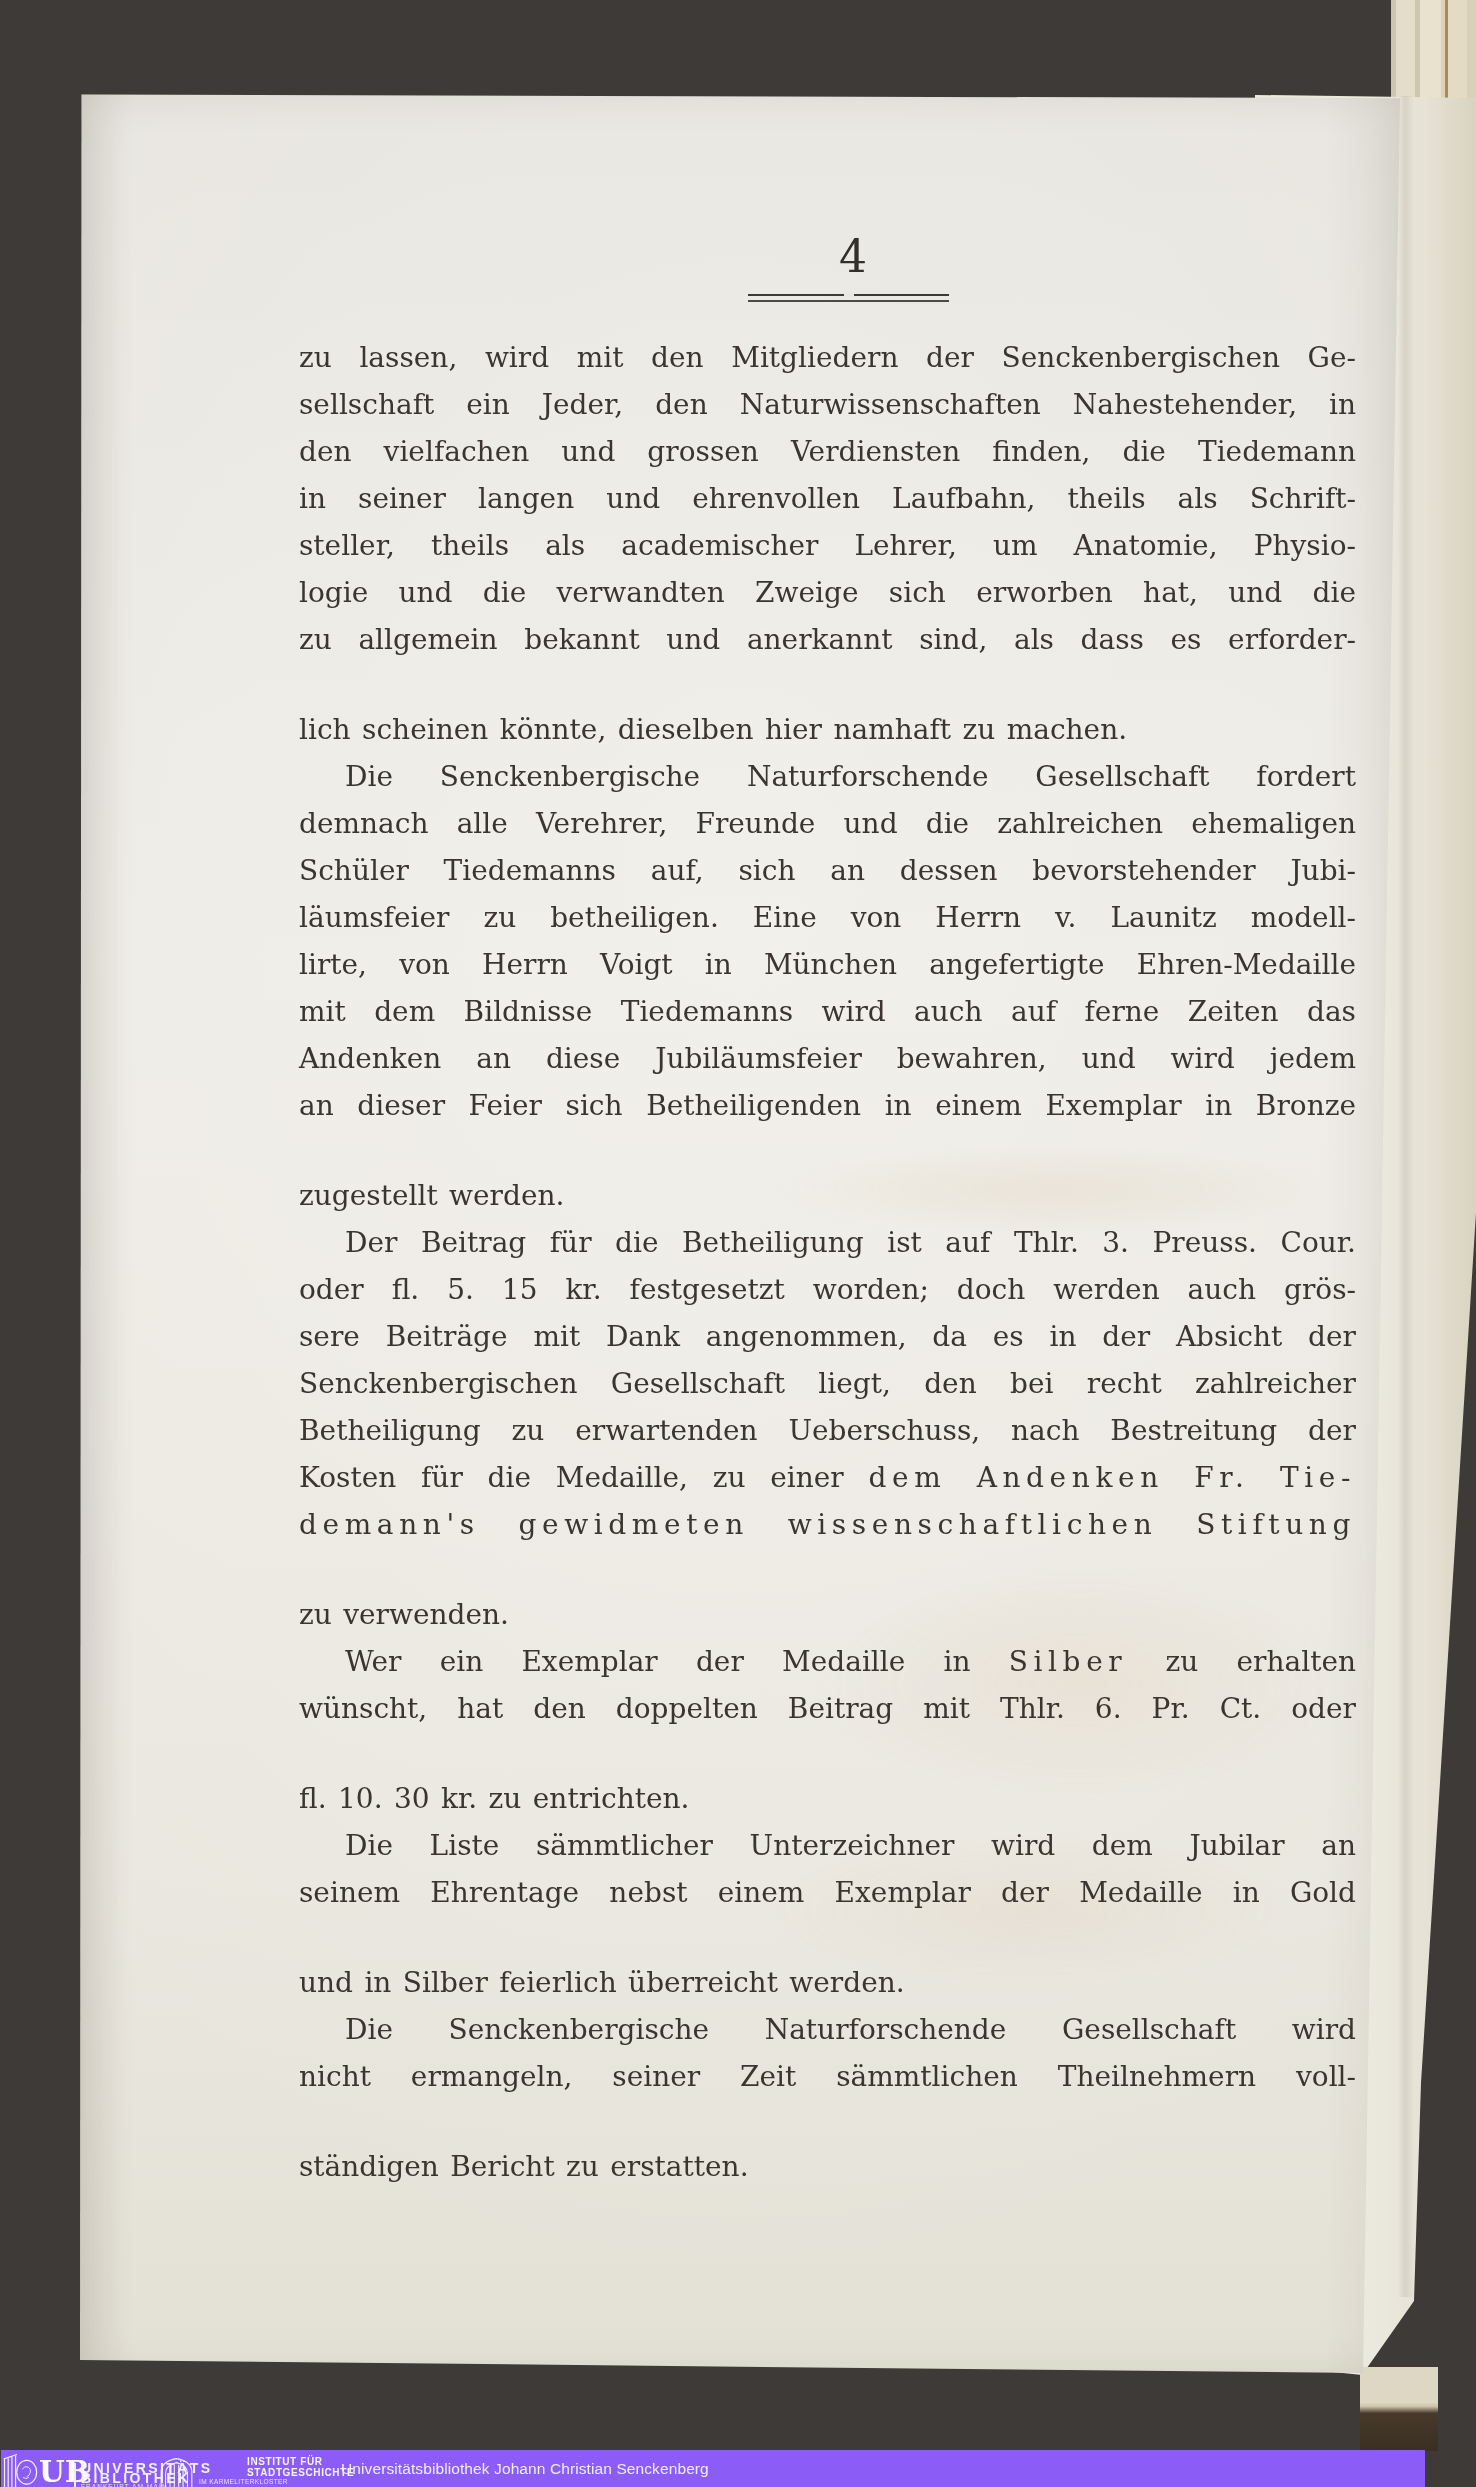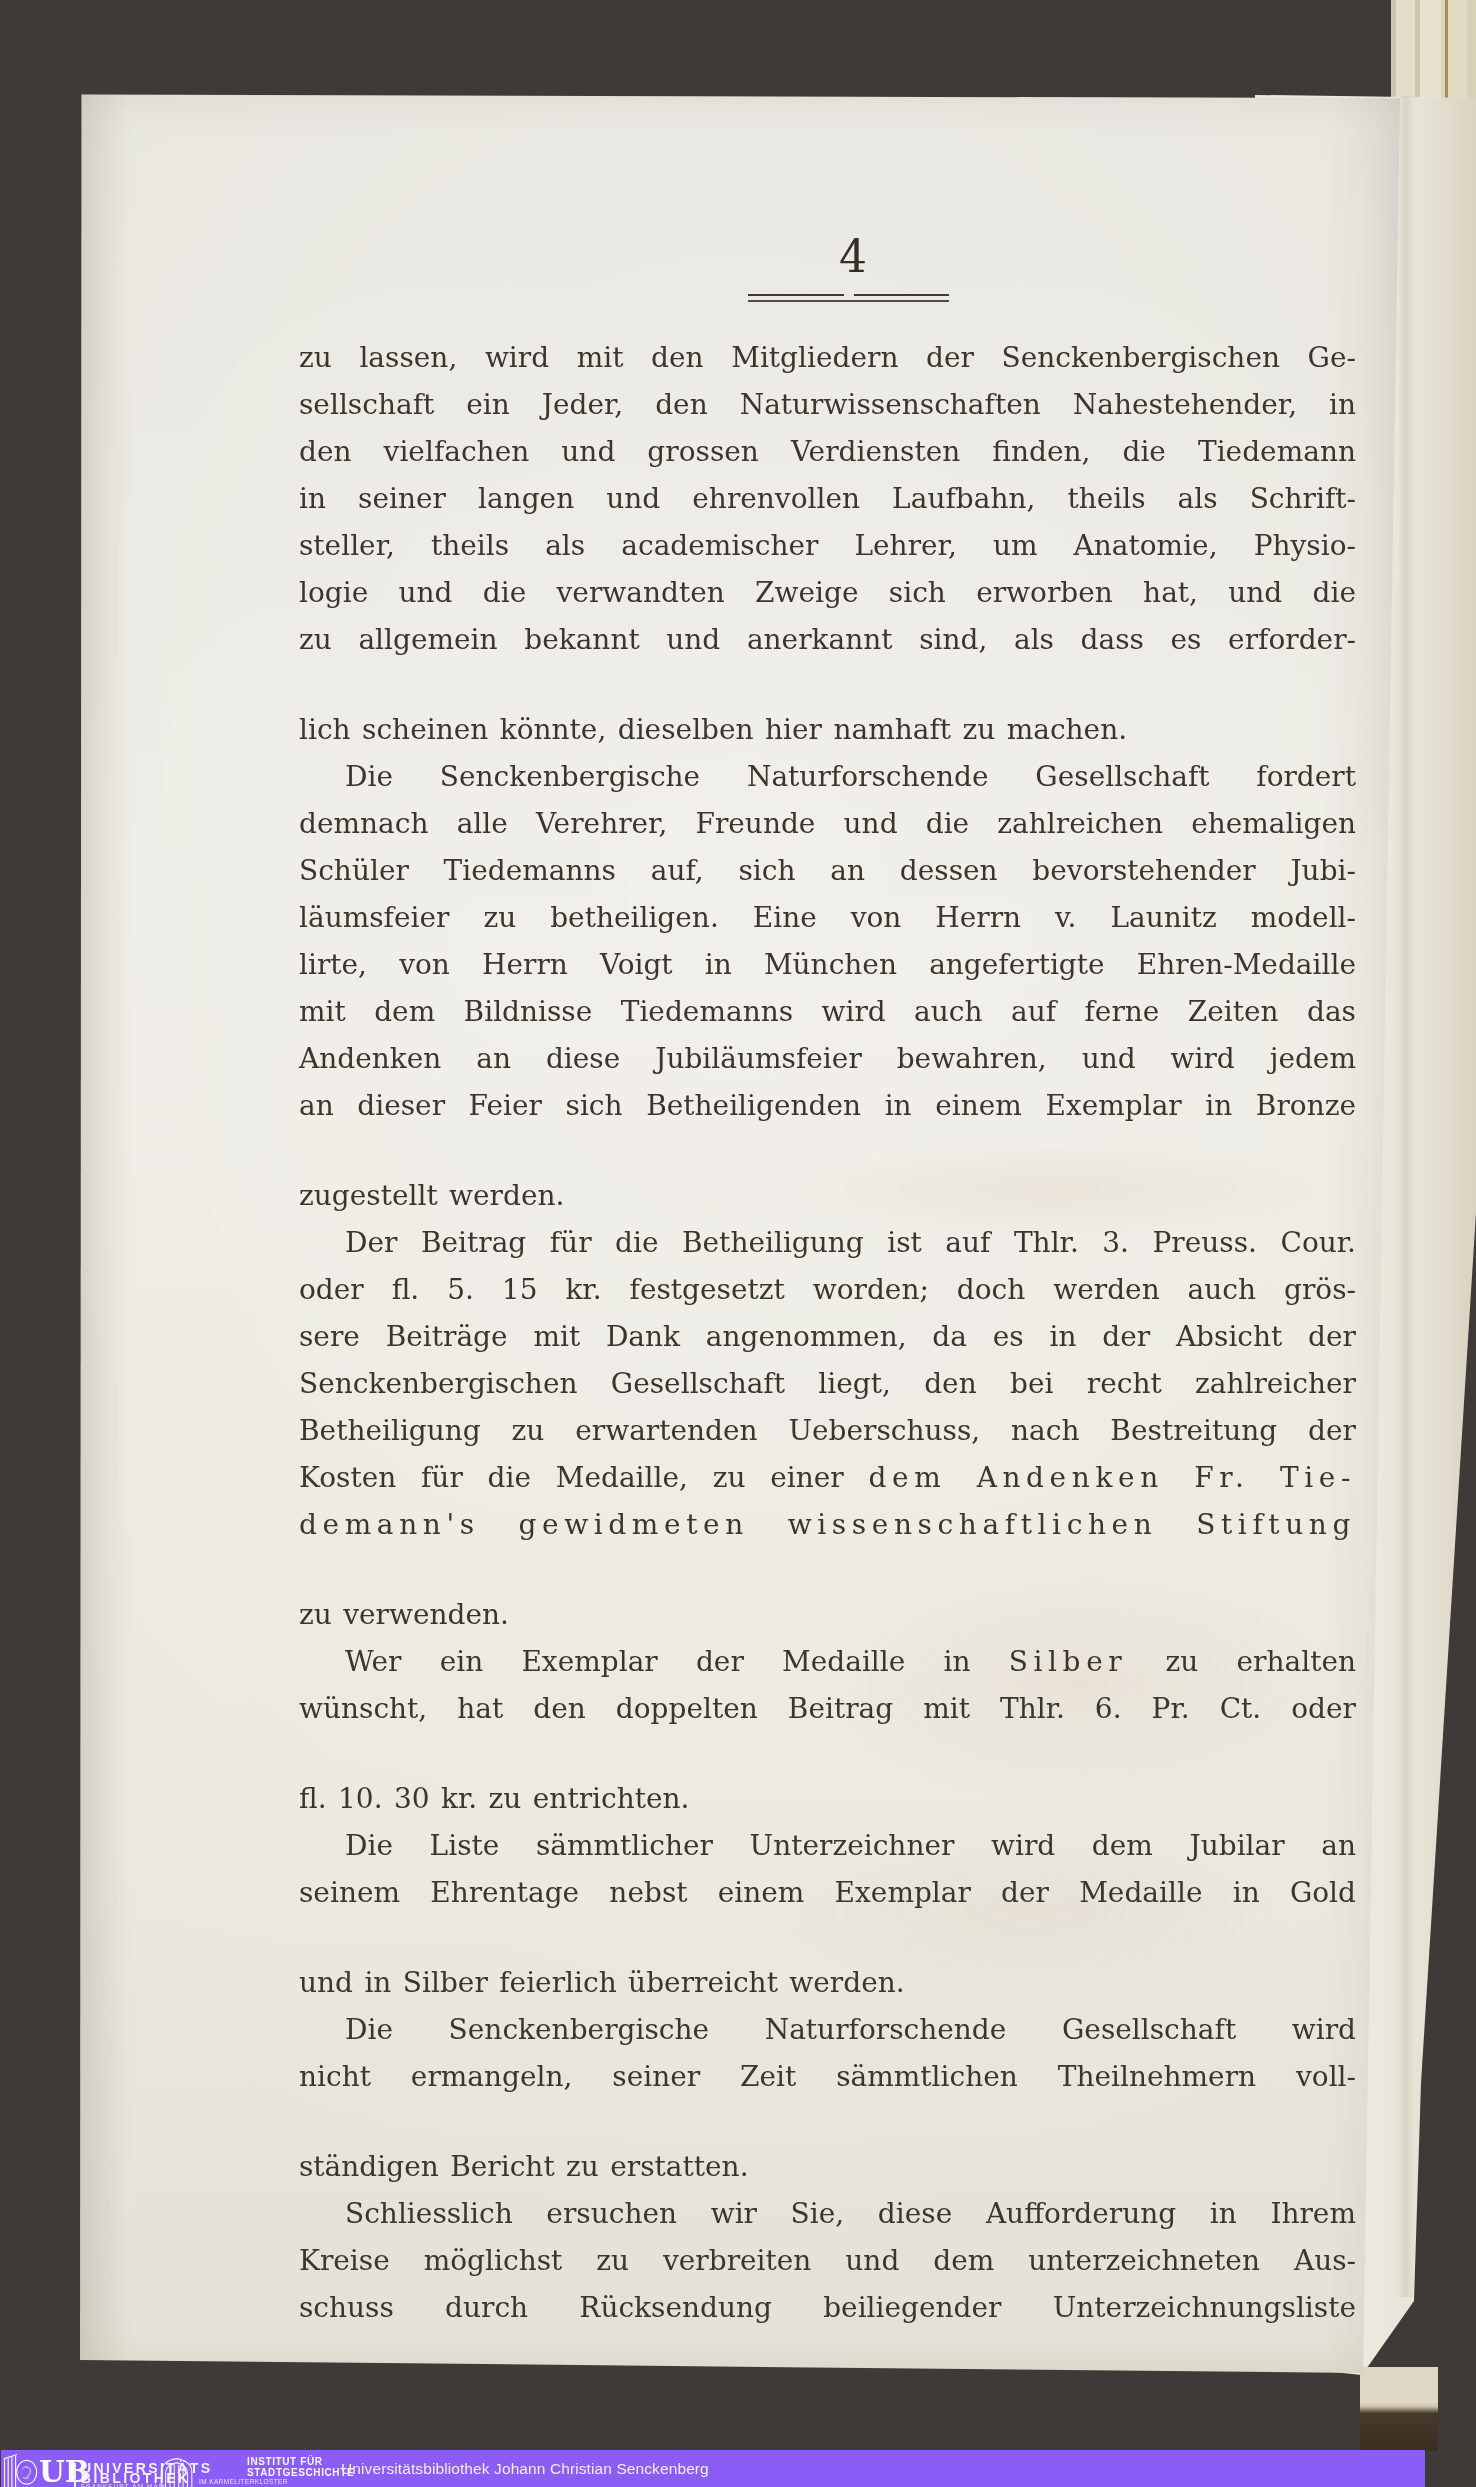--- a/index.html
+++ b/index.html
@@ -166,25 +166,20 @@
       </div>
       <div class="para ind">
         <div class="line">Die Liste sämmtlicher Unterzeichner wird dem Jubilar an</div>
         <div class="line">seinem Ehrentage nebst einem Exemplar der Medaille in Gold</div>
         <div class="line last">und in Silber feierlich überreicht werden.</div>
       </div>
       <div class="para ind">
         <div class="line">Die Senckenbergische Naturforschende Gesellschaft wird</div>
         <div class="line">nicht ermangeln, seiner Zeit sämmtlichen Theilnehmern voll-</div>
         <div class="line last">ständigen Bericht zu erstatten.</div>
-      </div>
-      <div class="para ind">
-        <div class="line">Schliesslich ersuchen wir Sie, diese Aufforderung in Ihrem</div>
-        <div class="line">Kreise möglichst zu verbreiten und dem unterzeichneten Aus-</div>
-        <div class="line">schuss durch Rücksendung beiliegender Unterzeichnungsliste</div>
       </div>
     </div>
 </div>
 
 <div class="footer">
 
   <svg class="ub-icon" width="37" height="34" viewBox="0 0 50 46">
     <g stroke="#f2f2f0" stroke-width="1.6" fill="none">
       <path d="M1,8 L19,2"></path>
       <line x1="2" y1="8" x2="2" y2="46"></line>

